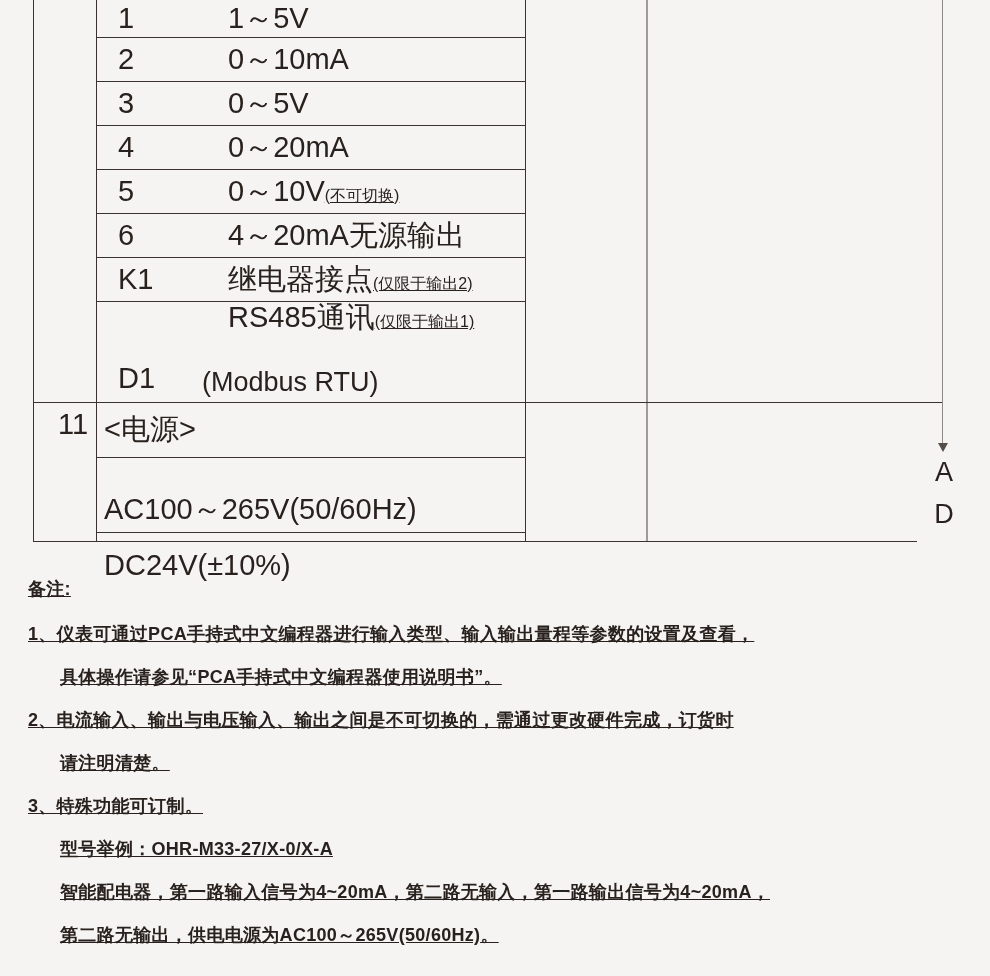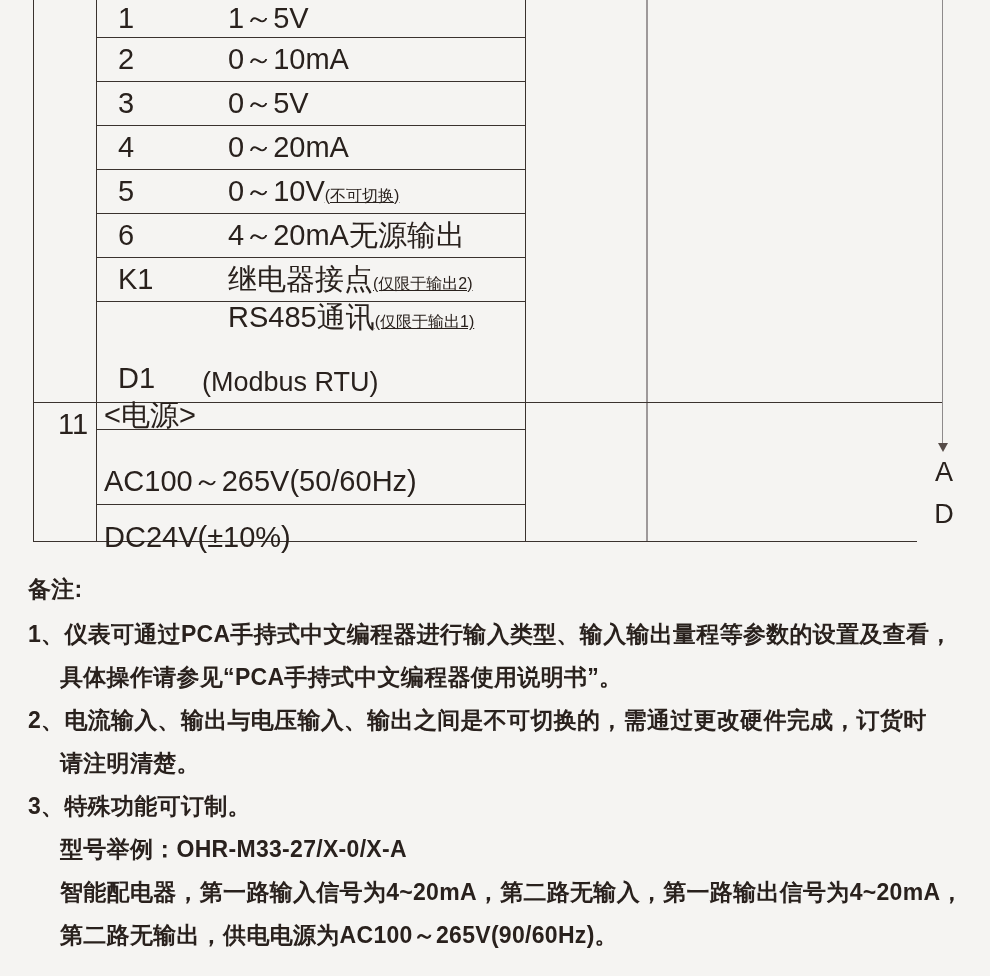--- a/index.html
+++ b/index.html
@@ -59,23 +59,24 @@
     display:flex;align-items:center;justify-content:center;
     font-size:29px;font-weight:500;
   }
   .ptr-label{
     position:absolute;left:929px;width:30px;
     text-align:center;font-size:27px;font-weight:500;line-height:28px;
   }
   
   .note-line{
     position:absolute;
-    font-size:23px;font-weight:600;
+    font-size:18px;font-weight:600;
     line-height:30px;white-space:nowrap;
     letter-spacing:0.3px;
+    text-decoration:underline;
   }
   .note-title{font-weight:700;}
 </style>
 </head>
 <body>
 
 <div class="vline" style="left:33px;top:0;height:541px;"></div>
 <div class="vline" style="left:96px;top:0;height:541px;"></div>
 <div class="vline" style="left:525px;top:0;height:541px;"></div>
 <div class="vline-gray" style="left:646px;top:0;height:541px;"></div>
@@ -120,32 +121,32 @@
     <span class="d1-code">D1</span>
     <span>
       <div class="d1-line1"><span>RS485通讯</span><span class="sm">(仅限于输出1)</span></div>
       <div class="d1-line2">(Modbus RTU)</div>
     </span>
   </div>
 </div>
 
 <div class="rowno">11</div>
 <div class="pow-col">
-  <div class="prow" style="height:28px;">
+  <div class="prow" style="height:56px;">
     <span>&lt;电源&gt;</span>
   </div>
   <div class="prow" style="height:46px;margin-top:29px;">
     <span>AC100～265V(50/60Hz)</span>
   </div>
   <div class="prow noborder" style="height:49px;align-items:flex-end;">
     <span>DC24V(±10%)</span>
   </div>
 </div>
 
 <div class="note-line note-title" style="left:28px;top:574px;">备注:</div>
 <div class="note-line" style="left:28px;top:619px;">1、仪表可通过PCA手持式中文编程器进行输入类型、输入输出量程等参数的设置及查看，</div>
 <div class="note-line" style="left:60px;top:662px;">具体操作请参见“PCA手持式中文编程器使用说明书”。</div>
 <div class="note-line" style="left:28px;top:705px;">2、电流输入、输出与电压输入、输出之间是不可切换的，需通过更改硬件完成，订货时</div>
 <div class="note-line" style="left:60px;top:748px;">请注明清楚。</div>
 <div class="note-line" style="left:28px;top:791px;">3、特殊功能可订制。</div>
 <div class="note-line" style="left:60px;top:834px;">型号举例：OHR-M33-27/X-0/X-A</div>
 <div class="note-line" style="left:60px;top:877px;">智能配电器，第一路输入信号为4~20mA，第二路无输入，第一路输出信号为4~20mA，</div>
-<div class="note-line" style="left:60px;top:920px;">第二路无输出，供电电源为AC100～265V(90/60Hz)。</div>
+<div class="note-line" style="left:60px;top:920px;">第二路无输出，供电电源为AC100～265V(50/60Hz)。</div>
 
 </body></html>

